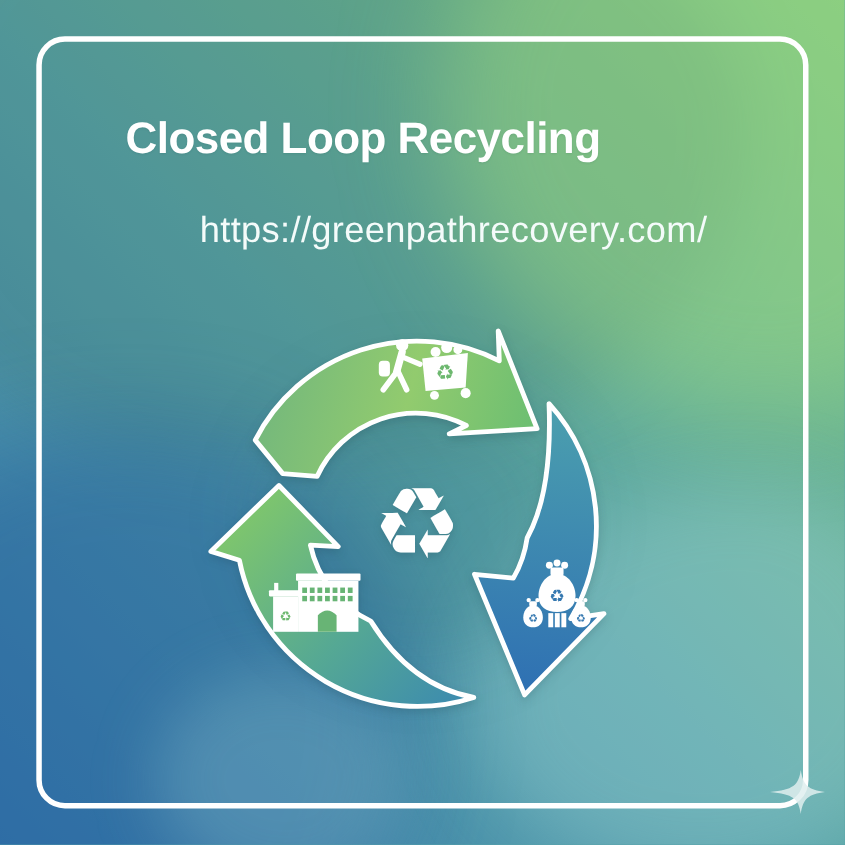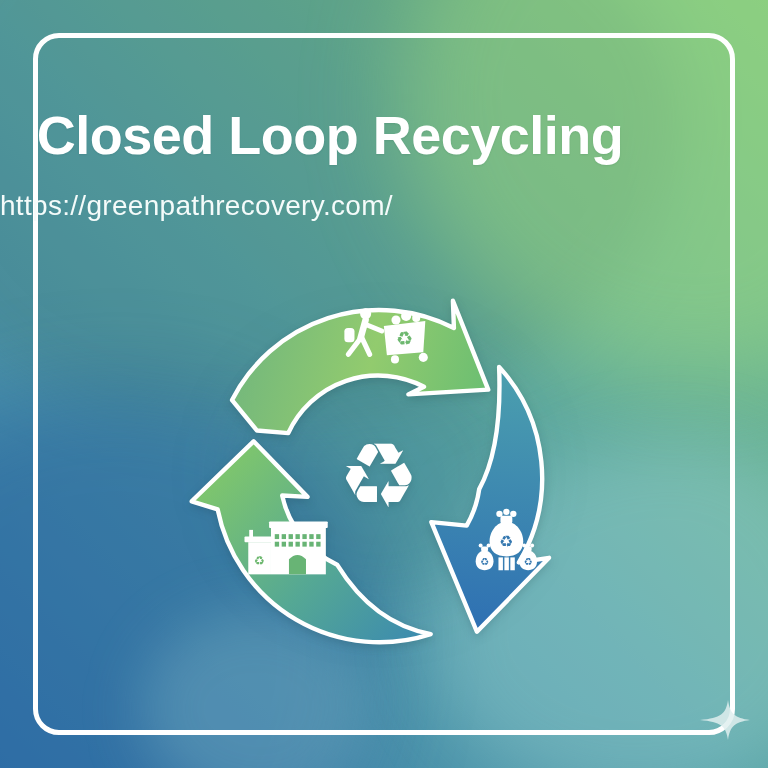--- a/index.html
+++ b/index.html
@@ -30,26 +30,26 @@
     border-radius:50% 50% 45% 55% / 50% 45% 55% 50%;}
   .blob-ring{left:240px;top:350px;width:280px;height:250px;
     background:rgba(35,90,100,0.15);filter:blur(35px);
     border-radius:50%;}
   .frame{
     position:absolute;inset:33px;border:5px solid var(--frame,#ffffff);
     border-radius:26px;pointer-events:none;
   }
   .title{
     position:absolute;top:104px;left:0;width:660px;text-align:center;
-    color:#ffffff;font-size:54px;font-weight:bold;letter-spacing:-0.5px;
+    color:#ffffff;font-size:40px;font-weight:bold;letter-spacing:-0.5px;
     text-shadow:0 1px 2px rgba(20,60,60,0.10);
   }
   .url{
-    position:absolute;top:190px;left:0;width:643px;text-align:left;
-    color:#f4fbfa;font-size:28px;font-weight:400;letter-spacing:0.3px;
+    position:absolute;top:190px;left:0;width:643px;text-align:right;
+    color:#f4fbfa;font-size:33px;font-weight:400;letter-spacing:0.3px;
   }
   .loop-svg{
     position:absolute;left:159px;top:255px;
     filter:drop-shadow(0 3px 4px rgba(15,50,60,0.18));
   }
   .glyph{font-family:"DejaVu Sans", sans-serif;}
   .sparkle{position:absolute;left:700px;top:697px;}
 </style>
 </head>
 <body>

